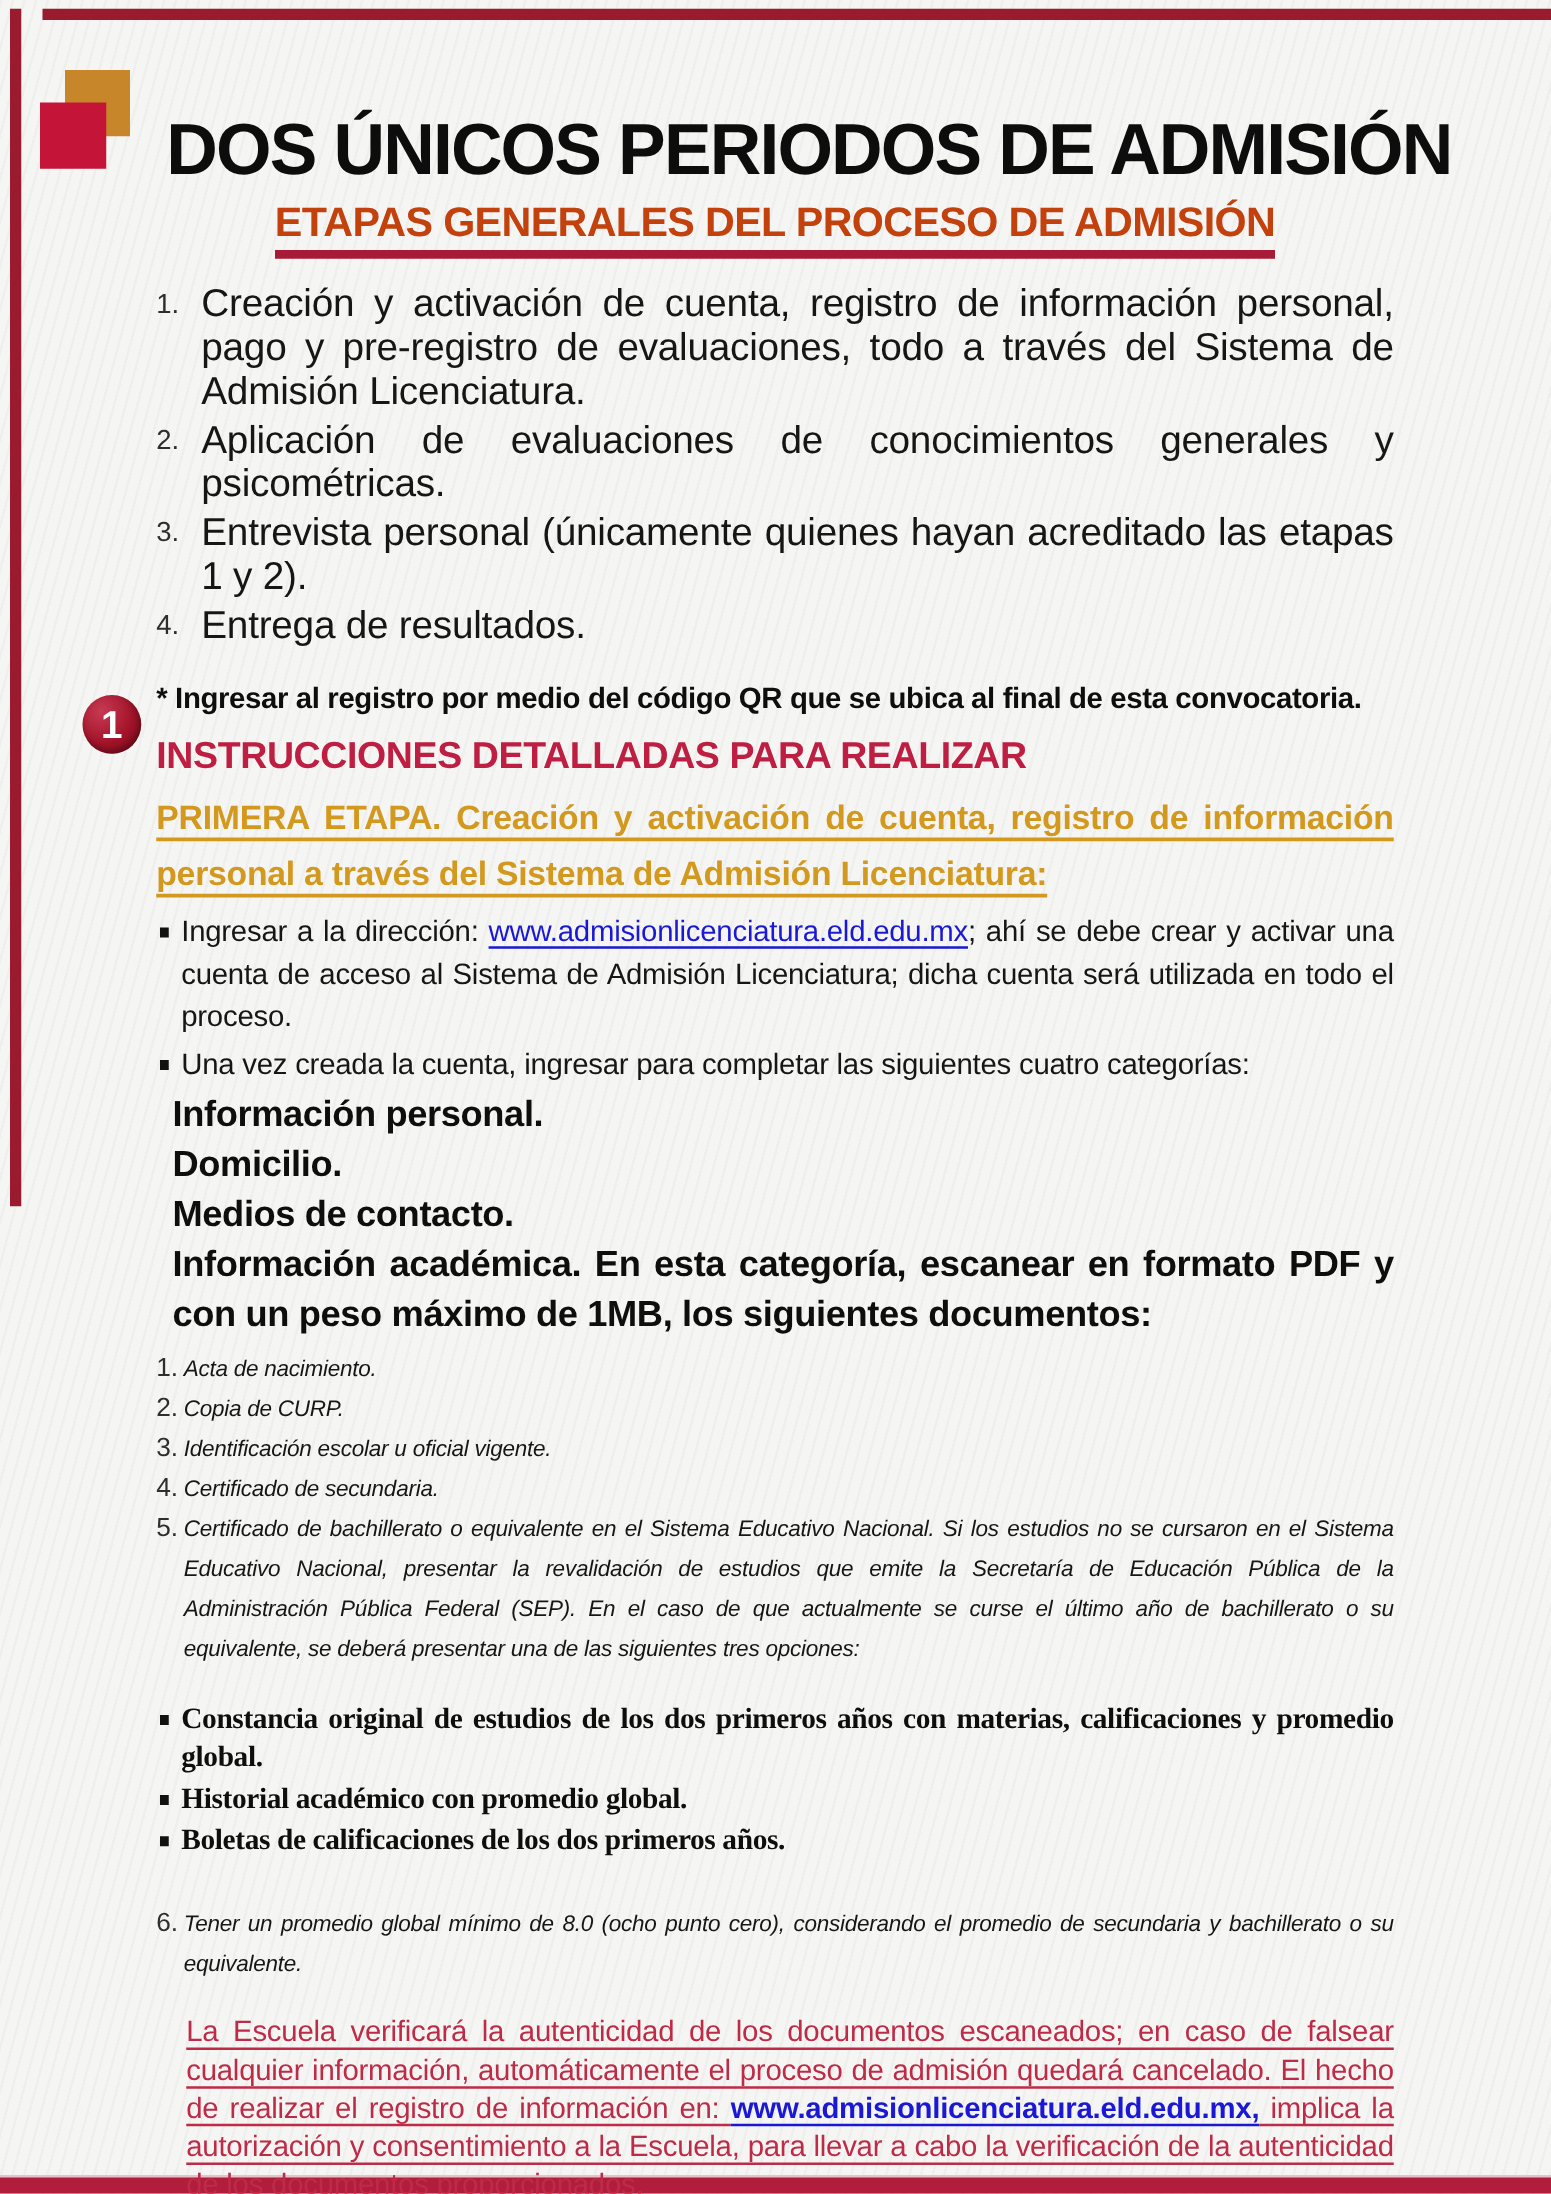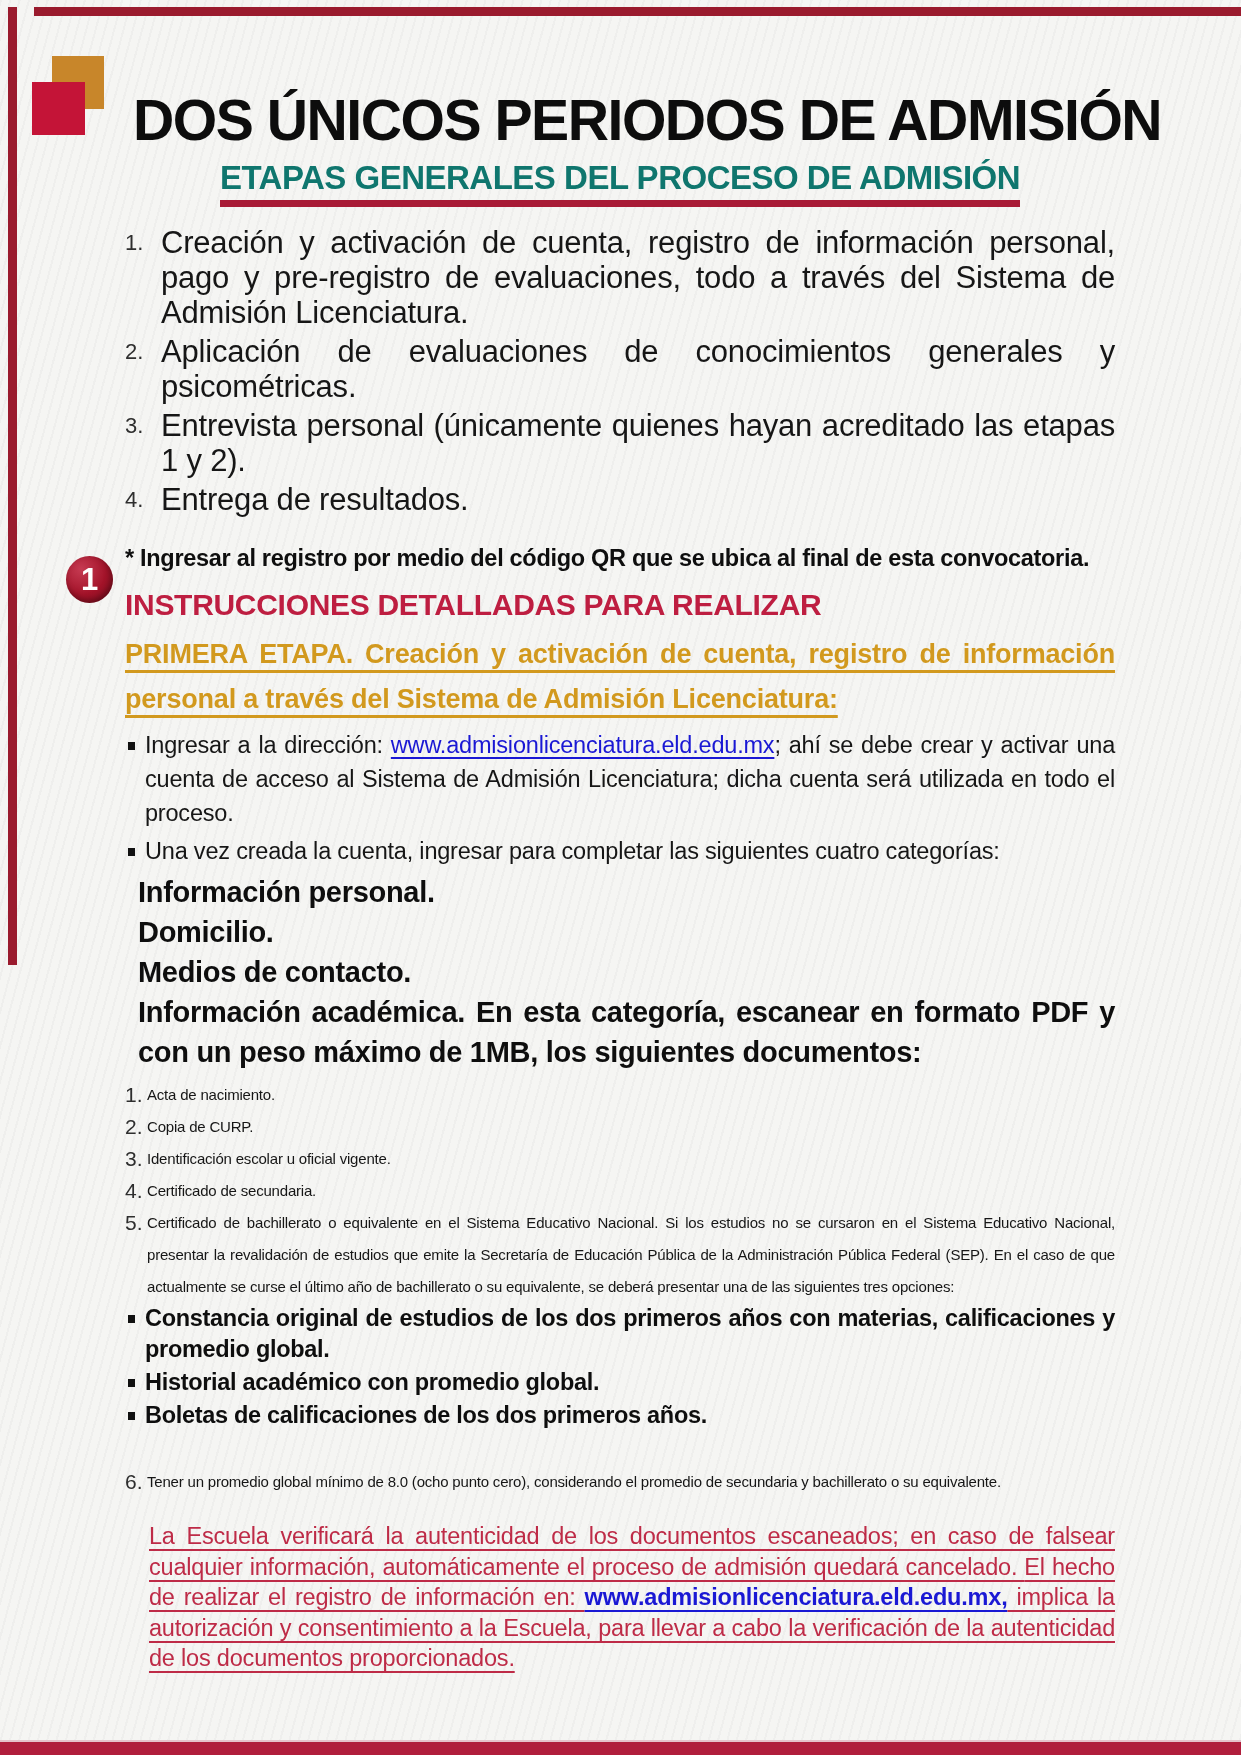--- a/index.html
+++ b/index.html
@@ -26,21 +26,21 @@
     box-shadow:inset -2px -3px 6px rgba(0,0,0,.35);
     color:#fff;font-size:31px;font-weight:bold;line-height:47px;text-align:center;z-index:3;
   }
   .content{position:absolute;left:125px;top:4px;width:990px;}
   h1.title{
     margin:86px 0 0 8px;font-size:58px;line-height:60px;font-weight:bold;color:#0d0d0d;
     letter-spacing:-1.5px;white-space:nowrap;transform:scaleX(.985);transform-origin:left;
   }
   .subtitle-wrap{text-align:center;margin-top:9px;}
   .subtitle{
-    display:inline-block;color:#0f766e;font-size:33px;font-weight:bold;letter-spacing:-.5px;
+    display:inline-block;color:#c2410c;font-size:33px;font-weight:bold;letter-spacing:-.5px;
     padding-bottom:3px;border-bottom:7px solid #a81b36;white-space:nowrap;
   }
   .steps{margin-top:18px;}
   .li-row{display:flex;margin-bottom:4px;}
   .li-row .num{flex:0 0 36px;font-size:22px;color:#2e2e2e;font-weight:400;line-height:35px;}
   .li-row .txt{flex:1;font-size:31px;line-height:35px;text-align:justify;letter-spacing:-.2px;}
   .qr-note{margin-top:28px;font-size:23.5px;font-weight:bold;letter-spacing:-.3px;color:#0e0e0e;}
   .instructions{margin-top:8px;color:#be1e41;font-weight:bold;font-size:30px;line-height:50px;letter-spacing:-.3px;}
   .stage-heading{
     margin-top:2px;color:#d2991e;font-weight:bold;font-size:27px;line-height:45px;letter-spacing:-.2px;
@@ -50,22 +50,22 @@
   .b-row{display:flex;margin-bottom:4px;}
   .b-row .sq{flex:0 0 20px;position:relative;}
   .b-row .sq::before{content:"";position:absolute;left:3px;top:14px;width:7px;height:8px;background:#111;}
   .b-row .txt{flex:1;font-size:23.5px;line-height:34px;text-align:justify;letter-spacing:-.2px;}
   a.link{color:#1a18d4;text-decoration:underline;text-underline-offset:4px;cursor:pointer;}
   .categories{margin:2px 0 0 13px;font-weight:bold;font-size:29px;line-height:40px;letter-spacing:-.3px;color:#0e0e0e;}
   .categories .cat{text-align:justify;}
   .docs{margin-top:7px;}
   .docs .li-row{margin-bottom:0;}
   .docs .num{flex:0 0 22px;font-size:21px;line-height:32px;}
-  .docs .txt{font-size:15px;line-height:32px;}
-  .options{}
+  .docs .txt{font-size:18px;line-height:32px;font-style:italic;}
+  .options{margin-top:25px;font-family:Liberation Serif, serif;}
   .options .b-row{margin-bottom:2px;}
   .options .txt{font-weight:bold;line-height:31px;letter-spacing:-.3px;color:#0e0e0e;}
   .options .sq::before{top:12px;}
   .doc6{margin-top:35px;}
   .doc6 .txt{line-height:32px;}
   .legal{
     margin:23px 0 0 24px;color:#be2b47;font-size:23.5px;line-height:30.5px;text-align:justify;letter-spacing:-.2px;
   }
   .legal .u{text-decoration:underline;text-decoration-thickness:1.5px;text-underline-offset:5px;}
   .legal a.legal-link{font-weight:bold;color:#1a18d4;text-decoration:underline;text-decoration-thickness:2px;text-underline-offset:5px;}

